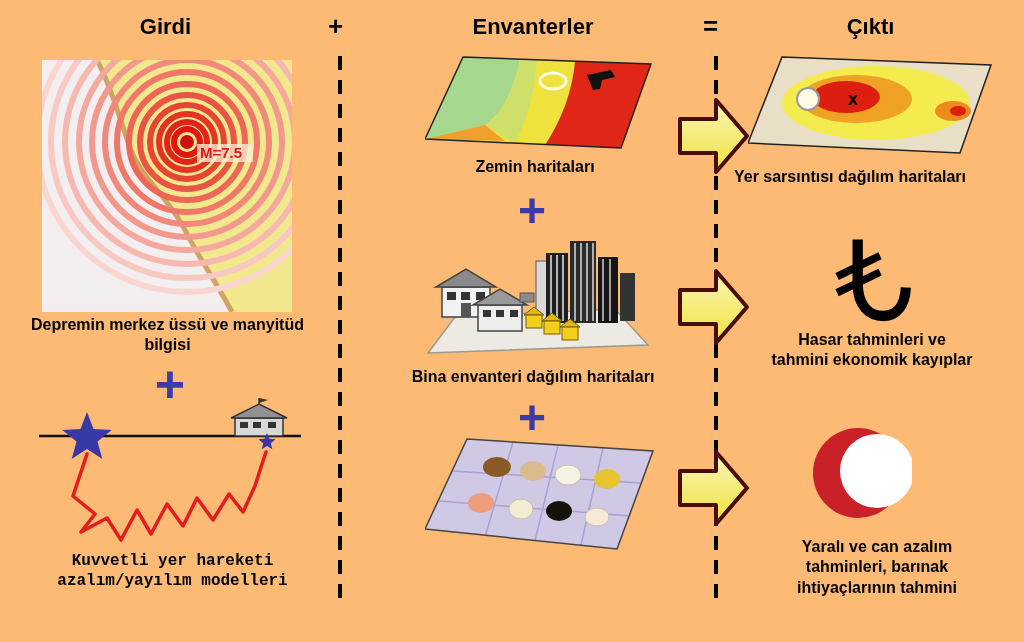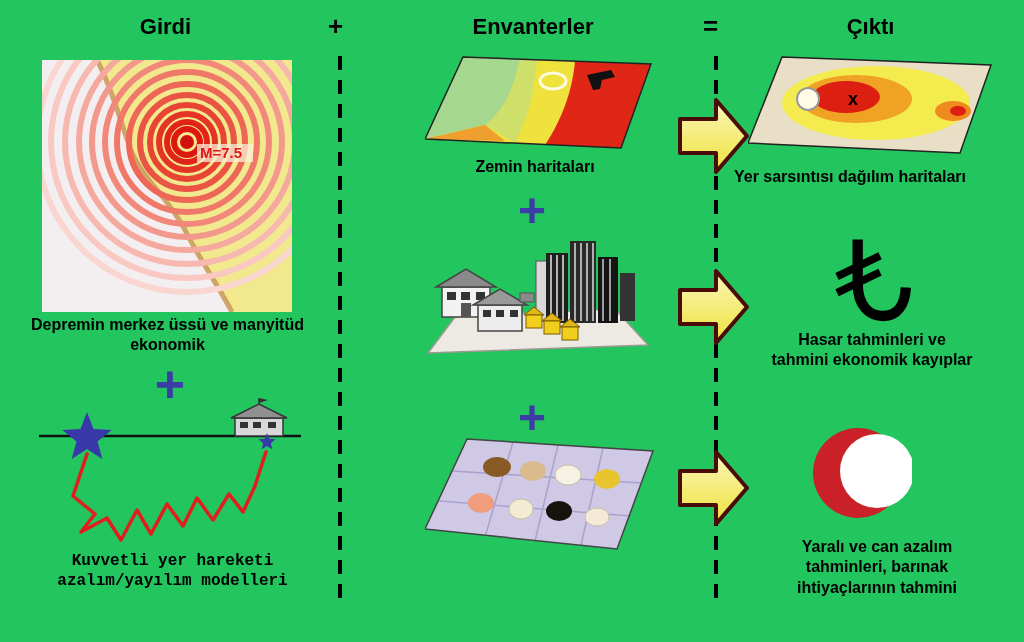--- a/index.html
+++ b/index.html
@@ -1,18 +1,18 @@
 <!DOCTYPE html>
 <html><head>
 <meta charset="utf-8">
 <style>
   * { margin:0; padding:0; box-sizing:border-box; }
   html,body { background:#ffffff; }
   body { font-family:"Liberation Sans", sans-serif; }
-  .canvas { position:relative; width:1024px; height:642px; background:#22c55e; overflow:hidden; }
+  .canvas { position:relative; width:1024px; height:642px; background:#fdba74; overflow:hidden; }
   .abs { position:absolute; }
   .hdr { font-weight:700; font-size:22px; color:#000; text-align:center; }
   .hdr-op { font-weight:700; font-size:26px; color:#000; }
   .cap { font-weight:700; font-size:16px; line-height:1.28; color:#000; text-align:center; }
   .plus-blue { color:#3c3ca6; font-weight:700; font-size:52px; line-height:1; text-align:center; }
   .dash { width:4px; background:repeating-linear-gradient(to bottom, #000 0 14px, transparent 14px 24px); }
   svg text { font-family:"Liberation Sans", sans-serif; }
 </style>
 </head>
 <body>
@@ -45,21 +45,21 @@
       <circle cx="145" cy="82" r="37" stroke="#e74434"></circle>
       <circle cx="145" cy="82" r="28" stroke="#e43426"></circle>
       <circle cx="145" cy="82" r="20" stroke="#e1241a"></circle>
       <circle cx="145" cy="82" r="13" stroke="#de1810"></circle>
     </g>
     <circle cx="145" cy="82" r="7" fill="#d01010"></circle>
     <rect x="155" y="84" width="56" height="18" fill="#f8f0d8" opacity="0.75"></rect>
     <text x="158" y="98" font-size="15" font-weight="bold" fill="#e01818">M=7.5</text>
   </svg>
 
-  <div class="abs cap" style="left:20px;top:315px;width:295px;">Depremin merkez üssü ve manyitüd ekonomik</div>
+  <div class="abs cap" style="left:20px;top:315px;width:295px;">Depremin merkez üssü ve manyitüd bilgisi</div>
 
   <div class="abs plus-blue" style="left:135px;top:358px;width:70px;">+</div>
 
   <svg class="abs" style="left:35px;top:398px;" width="270" height="150" viewBox="0 0 270 150">
     <line x1="4" y1="38" x2="266" y2="38" stroke="#111" stroke-width="2.5"></line>
     <polygon points="52,14 58.5,31.1 76.7,32 62.5,43.4 67.3,61 52,51 36.7,61 41.5,43.4 27.3,32 45.5,31.1" fill="#3838a8"></polygon>
     <g>
       <rect x="200" y="20" width="48" height="18" fill="#d8d8d8" stroke="#333" stroke-width="1.5"></rect>
       <polygon points="196,20 224,6 252,20" fill="#909090" stroke="#333" stroke-width="1.5"></polygon>
       <line x1="224" y1="6" x2="224" y2="0" stroke="#333" stroke-width="1.5"></line>
@@ -131,20 +131,21 @@
     <g stroke="#7a5c00" stroke-width="1">
       <polygon points="104,84 114,76 124,84" fill="#e0b818"></polygon>
         <rect x="106" y="84" width="16" height="13" fill="#f3cf1d"></rect>
       <polygon points="122,90 132,82 142,90" fill="#e0b818"></polygon>
         <rect x="124" y="90" width="16" height="13" fill="#f3cf1d"></rect>
       <polygon points="140,96 150,88 160,96" fill="#e0b818"></polygon>
         <rect x="142" y="96" width="16" height="13" fill="#f3cf1d"></rect>
     </g>
   </svg>
 
+  <div class="abs cap" style="left:363px;top:367px;width:340px;">Bina envanteri dağılım haritaları</div>
 
   <div class="abs plus-blue" style="left:497px;top:394px;width:70px;font-size:48px;">+</div>
 
   <svg class="abs" style="left:425px;top:437px;" width="230" height="115" viewBox="0 0 230 115">
     <defs>
         <clipPath id="popclip">
           <polygon points="42,2 228,14 192,112 0,92"></polygon>
         </clipPath>
       </defs>
     <g clip-path="url(#popclip)">

